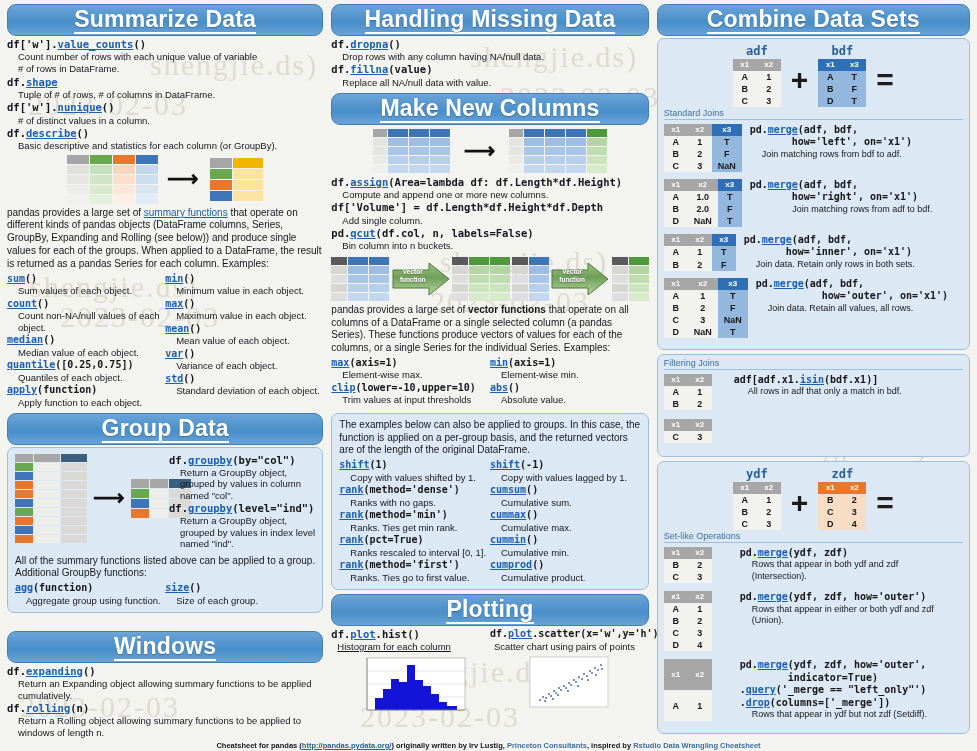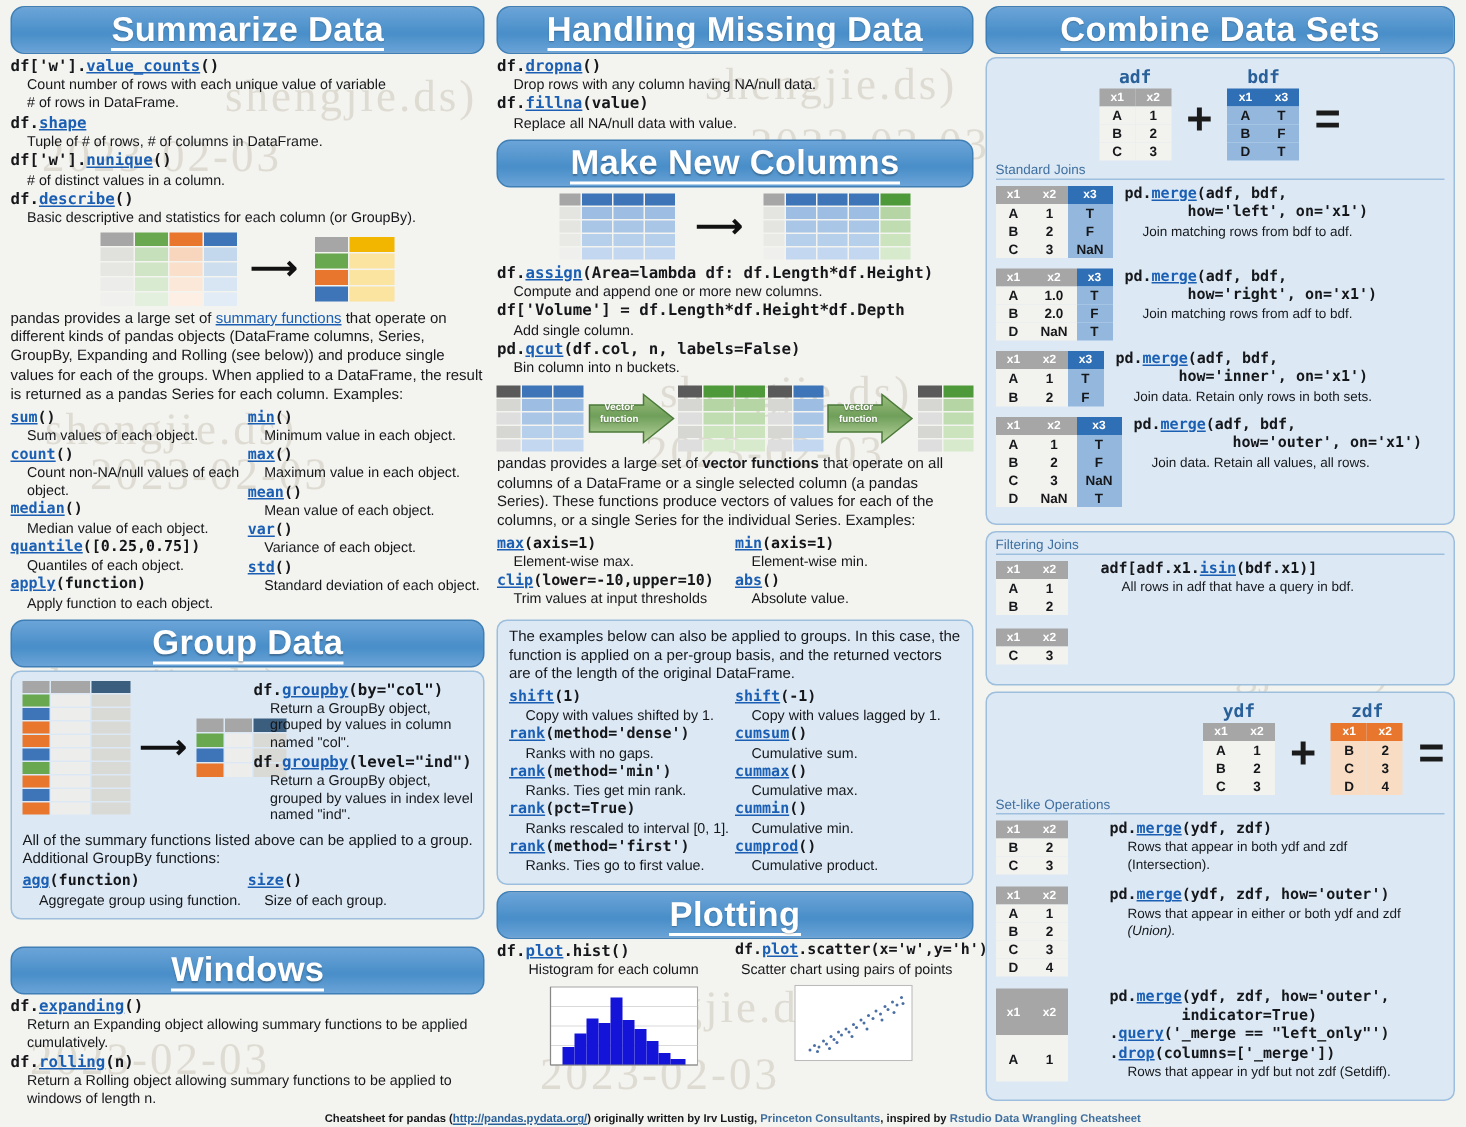--- a/index.html
+++ b/index.html
@@ -511,21 +511,21 @@
             <div class="code sm"><a class="lnk" href="#">cumprod</a>()</div>
             <div class="desc">Cumulative product.</div>
           </div>
       </div>
     </div>
 
     <div class="banner" style="margin-top:4px;"><span>Plotting</span></div>
     <div class="two">
       <div>
         <div class="code"><span>df.</span><a class="lnk" href="#">plot</a><span>.hist()</span></div>
-        <div class="desc" style="margin-left:21px;">Histogram for each column</div>
+        <div class="desc" style="margin-left:6px;text-decoration:underline;">Histogram for each column</div>
         <div style="margin:3px 0 0 28px;">
           <svg width="110" height="60" viewBox="0 0 110 60">
             <rect x="8" y="2" width="98" height="52" fill="#fff" stroke="#aaa" stroke-width="0.7"></rect>
             <g stroke="#ccc" stroke-width="0.5">
                 <line x1="8" y1="15" x2="106" y2="15"></line>
                 <line x1="8" y1="28" x2="106" y2="28"></line>
                 <line x1="8" y1="41" x2="106" y2="41"></line>
               </g>
             <g fill="#1414d8">
               <rect x="16" y="42" width="8" height="12"></rect>
@@ -698,21 +698,21 @@
                 <tr>
                   <td class="cell-plain">D</td>
                   <td class="cell-plain wide">NaN</td>
                   <td class="cell-blue">T</td>
                 </tr>
               </tbody>
             </table>
             <div class="jtxt">
               <div class="code">pd.<a class="lnk" href="#">merge</a>(adf, bdf,</div>
               <div class="code" style="margin-left:42px;">how='right', on='x1')</div>
-              <div class="desc" style="margin-left:12px;">Join matching rows from adf to bdf.</div>
+              <div class="desc" style="margin-left:12px;text-align:center;">Join matching rows from adf to bdf.</div>
             </div>
           </div>
           <div class="joinrow">
             <table class="df">
               <tbody>
                 <tr>
                   <td class="hdr-gray">x1</td>
                   <td class="hdr-gray">x2</td>
                   <td class="hdr-blue">x3</td>
                 </tr>
@@ -788,42 +788,42 @@
                   <td class="cell-plain">1</td>
                 </tr>
                 <tr>
                   <td class="cell-plain">B</td>
                   <td class="cell-plain">2</td>
                 </tr>
               </tbody>
             </table>
             <div class="jtxt" style="padding-left:14px;">
               <div class="code">adf[adf.x1.<a class="lnk" href="#">isin</a>(bdf.x1)]</div>
-              <div class="desc" style="margin-left:14px;">All rows in adf that have a query in bdf.</div>
+              <div class="desc" style="margin-left:14px;">All rows in adf that only a match in bdf.</div>
             </div>
           </div>
           <div class="joinrow" style="margin-bottom:9px;">
             <table class="df">
               <tbody>
                 <tr>
                   <td class="hdr-gray">x1</td>
                   <td class="hdr-gray">x2</td>
                 </tr>
                 <tr>
                   <td class="cell-plain">C</td>
                   <td class="cell-plain">3</td>
                 </tr>
               </tbody>
             </table>
           </div>
         </div>
     </div>
 
     <div class="panel" style="padding:5px 6px 4px 6px;">
-      <div class="row" style="justify-content:flex-end;gap:10px;align-items:flex-start;">
+      <div class="row" style="justify-content:center;gap:10px;align-items:flex-start;">
         <div>
           <div class="dfname">ydf</div>
           <table class="df" id="tbl-ydf">
               <tbody>
                 <tr>
                   <td class="hdr-gray">x1</td>
                   <td class="hdr-gray">x2</td>
                 </tr>
                 <tr>
                   <td class="cell-plain">A</td>
@@ -912,21 +912,21 @@
                 </tr>
                 <tr>
                   <td class="cell-plain">D</td>
                   <td class="cell-plain">4</td>
                 </tr>
               </tbody>
             </table>
             <div class="jtxt" style="padding-left:20px;">
               <div class="code">pd.<a class="lnk" href="#">merge</a>(ydf, zdf, how='outer')</div>
               <div class="desc" style="margin-left:12px;">Rows that appear in either or both ydf and zdf</div>
-              <div class="desc" style="margin-left:12px;font-style:italic;">(Union).</div>
+              <div class="desc" style="margin-left:12px;">(Union).</div>
             </div>
           </div>
           <div class="joinrow" style="margin-bottom:8px;">
             <table class="df">
               <tbody>
                 <tr>
                   <td class="hdr-gray">x1</td>
                   <td class="hdr-gray">x2</td>
                 </tr>
                 <tr>

